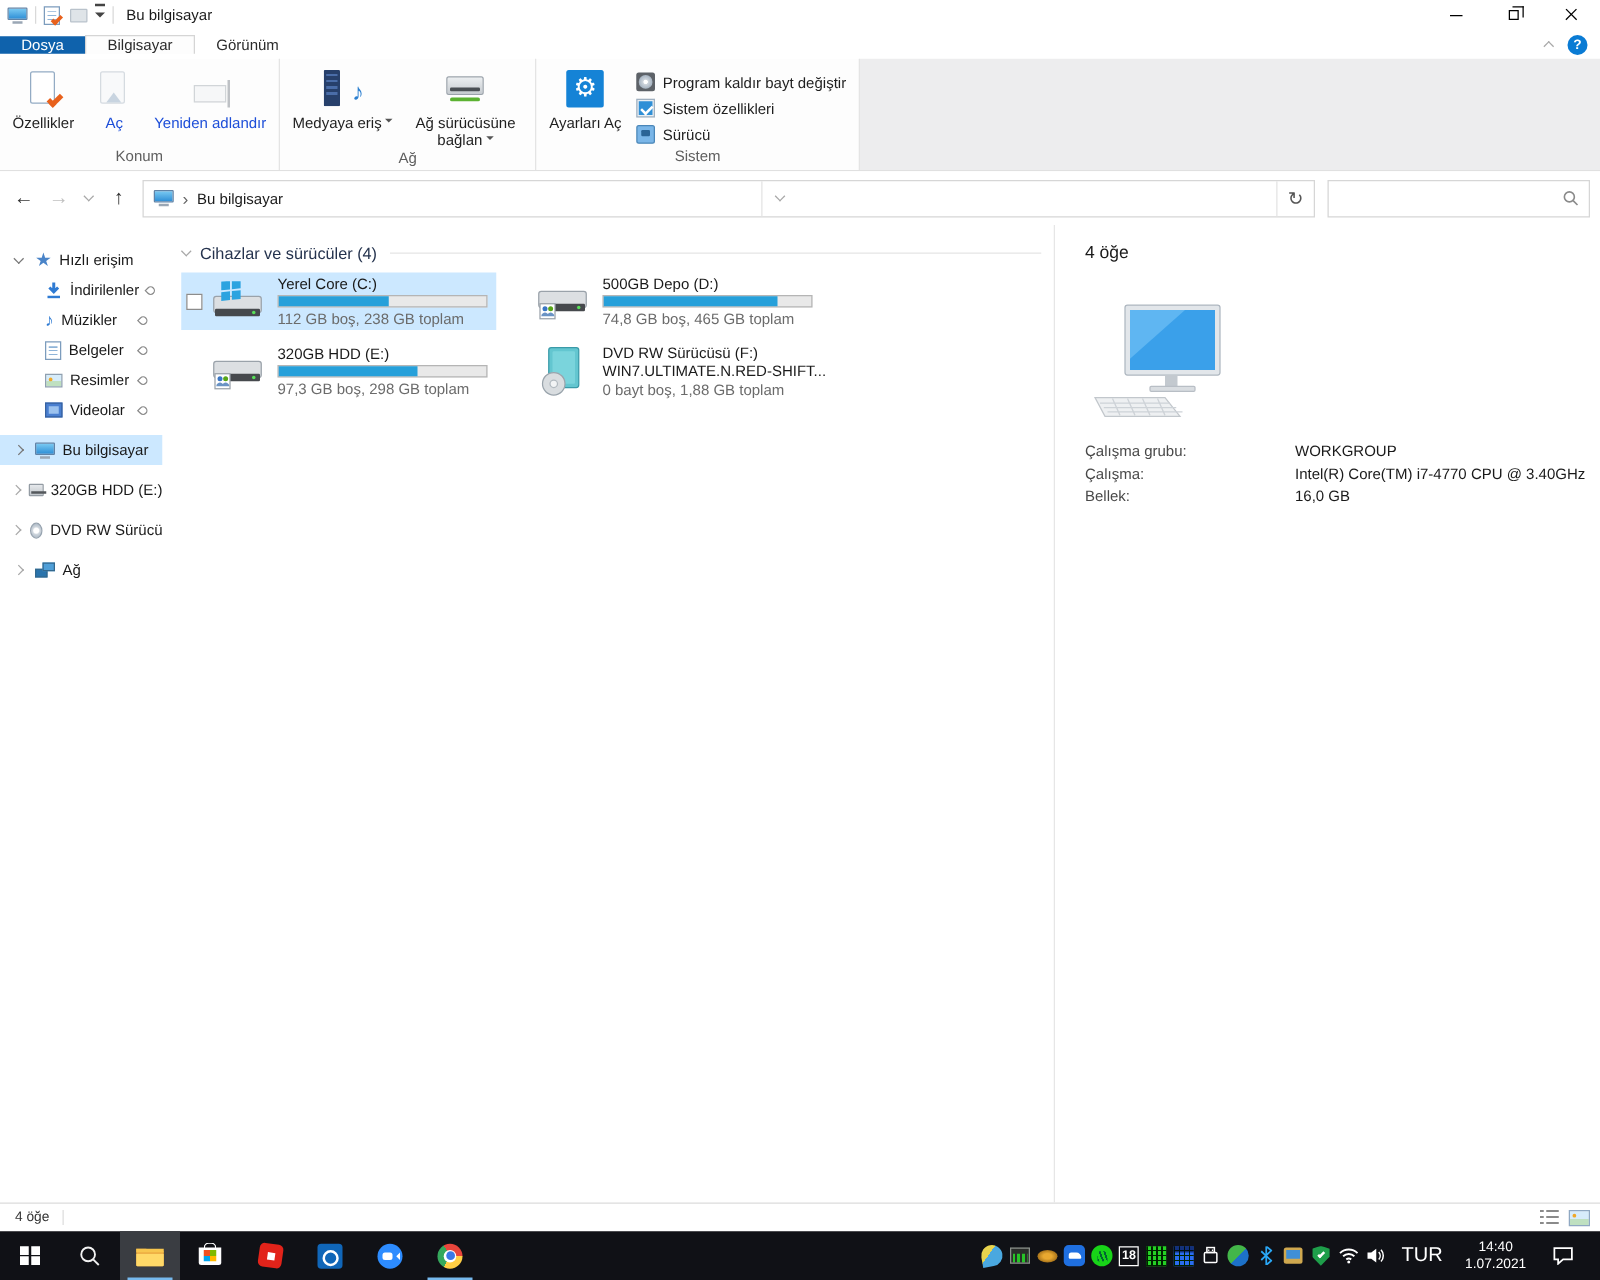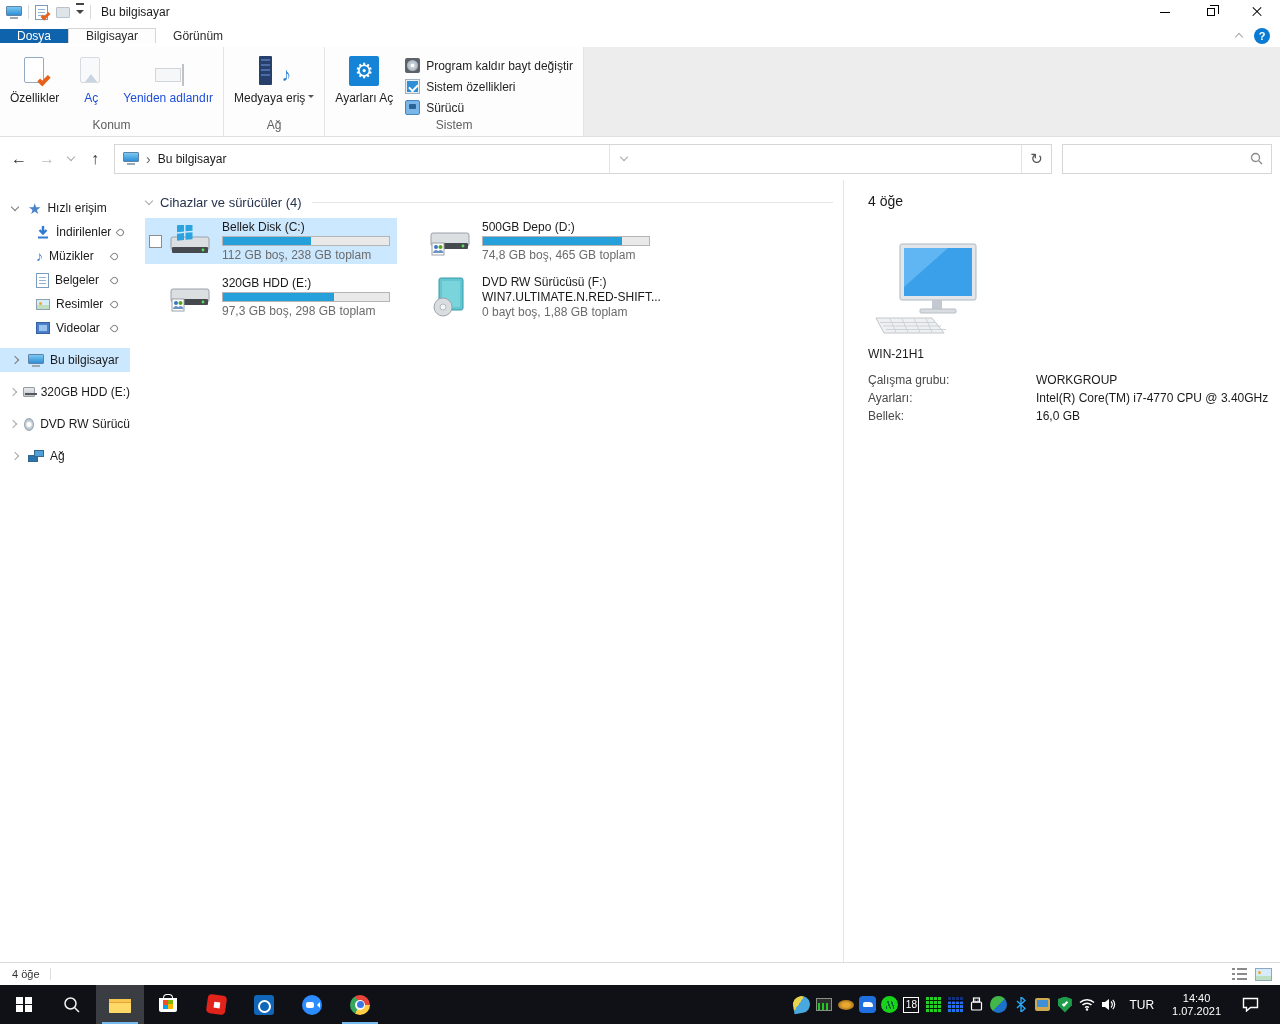--- a/index.html
+++ b/index.html
@@ -186,29 +186,29 @@
 
   .tray{margin-left:auto;display:flex;align-items:center;gap:5px;padding-right:2px}
   .ti{width:17px;height:17px;display:flex;align-items:center;justify-content:center;flex:0 0 auto}
   .t-globe{border-radius:50% 50% 50% 0;background:linear-gradient(135deg,#e8d44d 40%,#4aa8e0 40%);transform:rotate(-10deg)}
   .t-tm{width:16px;height:13px;background:#2a2d2a;border:1px solid #8a8f8a;background-image:repeating-linear-gradient(90deg,#27c427 0 2px,transparent 2px 4px);background-size:12px 7px;background-position:1px bottom;background-repeat:no-repeat}
   .t-disc{width:16px;height:10px;border-radius:50%;background:radial-gradient(ellipse,#e8a830 30%,#8a5a10 90%)}
   .t-car{background:#1f6fe0;border-radius:4px;position:relative}
   .t-car::after{content:"";width:10px;height:5px;background:#fff;border-radius:2px 4px 1px 1px}
   .t-razer{border-radius:50%;background:#18d418;position:relative}
   .t-razer::after{content:"";width:8px;height:8px;background:repeating-linear-gradient(70deg,#063 0 1.5px,transparent 1.5px 3.5px)}
-  .t-cal{width:16px;height:16px;border:1px solid #fff;font-size:10px;font-weight:normal;color:#fff;display:flex;align-items:center;justify-content:center}
+  .t-cal{width:16px;height:16px;border:1px solid #fff;font-size:10px;font-weight:bold;color:#fff;display:flex;align-items:center;justify-content:center}
   .t-grid{width:16px;height:16px;background-color:#25d025;background-image:repeating-linear-gradient(90deg,#020 0 1px,transparent 1px 4px),repeating-linear-gradient(0deg,#020 0 1px,transparent 1px 4px)}
   .t-grid.blue{background-color:#2a6cf0;box-shadow:inset 0 5px 0 rgba(0,0,30,.55)}
   .t-idm{border-radius:50%;background:linear-gradient(135deg,#43b649 52%,#1d71c8 52%)}
   .t-netpc{width:15px;height:13px;background:#cfa84f;border-radius:2px;position:relative}
   .t-netpc::after{content:"";position:absolute;inset:2px 2px 4px 2px;background:#3f8fd6}
   .t-shield{width:14px;height:16px;background:#1e9e4a;clip-path:polygon(50% 0,100% 15%,100% 55%,50% 100%,0 55%,0 15%);display:flex;align-items:center;justify-content:center}
   .t-shield i{width:6px;height:3px;border-left:2px solid #fff;border-bottom:2px solid #fff;transform:rotate(-45deg);margin-bottom:2px}
-  .tray-lang{font-size:12px;padding:0 7px}
+  .tray-lang{font-size:16px;padding:0 7px}
   .tray-clock{display:flex;flex-direction:column;align-items:center;font-size:11px;line-height:13px;padding:0 6px}
   .tray-action{width:36px;display:flex;align-items:center;justify-content:center}
   .showdesk{width:5px;border-left:1px solid #3a3b40}
 </style>
 </head>
 <body>
 
 <div class="titlebar">
   <div class="qat">
     <span class="icn-pc">
@@ -288,20 +288,29 @@
   <div class="rgroup">
     <div class="rbuttons">
       <button class="bigbtn">
         <span class="ic">
             <span class="ri-media">
               <span class="tw"></span>
               <span class="nt">♪</span>
             </span>
           </span>
         <span class="blabel"><span>Medyaya eriş</span><span class="caret"></span></span>
+      </button>
+      <button class="bigbtn">
+        <span class="ic">
+            <span class="ri-map">
+              <span class="drvbody"></span>
+              <span class="cable"></span>
+            </span>
+          </span>
+        <span class="blabel"><span>Ağ sürücüsüne bağlan</span><span class="caret"></span></span>
       </button>
     </div>
     <div class="glabel">Ağ</div>
   </div>
 
   <div class="rgroup">
     <div class="rbuttons">
       <button class="bigbtn">
         <span class="ic">
             <span class="ri-gear">⚙</span>
@@ -455,21 +464,21 @@
             <circle cx="33" cy="25" r="1.4" fill="#58e058"></circle>
             <g fill="#2ba3e0">
                 <rect x="7" y="1" width="7" height="7" transform="skewY(-6)"></rect>
                 <rect x="15.5" y="1" width="7" height="7" transform="skewY(-6)"></rect>
                 <rect x="7" y="9.5" width="7" height="7" transform="skewY(-6)"></rect>
                 <rect x="15.5" y="9.5" width="7" height="7" transform="skewY(-6)"></rect>
               </g>
           </svg>
         </span>
         <div class="tbody">
-          <div class="tname">Bellek Disk (C:)</div>
+          <div class="tname">Yerel Core (C:)</div>
           <div class="bar">
               <div class="fill" style="width: 53%;"></div>
             </div>
           <div class="tinfo">112 GB boş, 238 GB toplam</div>
         </div>
       </div>
 
       <div class="tile">
         <span class="slot"></span>
         <span class="dicon">
@@ -537,28 +546,27 @@
     <div class="dcount">4 öğe</div>
     <svg class="dpic" width="115" height="98" viewBox="0 0 115 98">
       <rect x="30" y="5" width="76" height="56" rx="2" fill="#e2e6ea" stroke="#aeb7c0"></rect>
       <rect x="34" y="9" width="68" height="48" fill="#3aa0ea"></rect>
       <polygon points="34,9 78,9 34,48" fill="#5fb6f2"></polygon>
       <rect x="62" y="61" width="10" height="9" fill="#c3c9cf"></rect>
       <rect x="50" y="70" width="36" height="4" rx="1" fill="#d9dde1" stroke="#b8bec5"></rect>
       <polygon points="6,79 62,79 74,94 14,94" fill="#eef0f2" stroke="#c2c7cc"></polygon>
       <path d="M10 83.5h56M13 87h58M16 90.5h60M20 79.8l6 13.5M32 79.8l6 13.5M44 79.8l6 13.5M56 79.8l6 13.5" stroke="#cdd2d7" stroke-width="1" fill="none"></path>
     </svg>
-    <div class="dname">WIN-21H1</div>
     <div class="drows">
       <div class="drow">
         <span class="dkey">Çalışma grubu:</span>
           <span class="dval">WORKGROUP</span>
       </div>
       <div class="drow">
-        <span class="dkey">Ayarları:</span>
+        <span class="dkey">Çalışma:</span>
           <span class="dval">Intel(R) Core(TM) i7-4770 CPU @ 3.40GHz</span>
       </div>
       <div class="drow">
         <span class="dkey">Bellek:</span>
           <span class="dval">16,0 GB</span>
       </div>
     </div>
   </div>
 </div>
 

